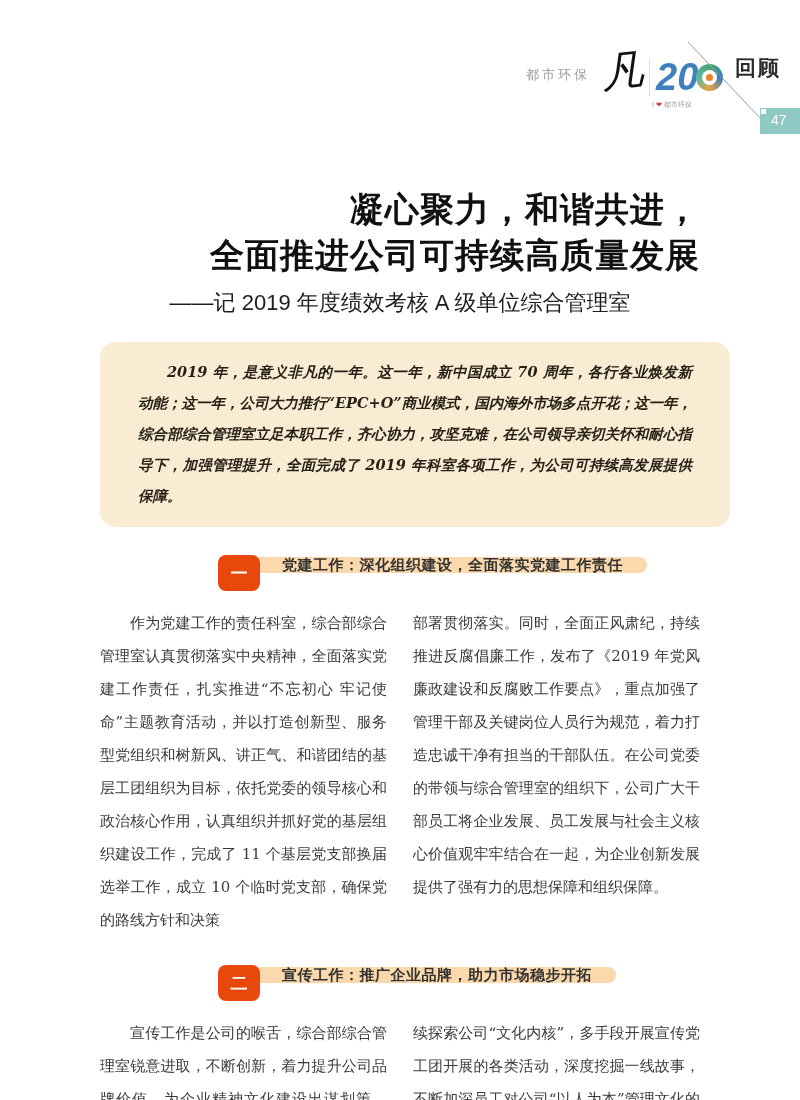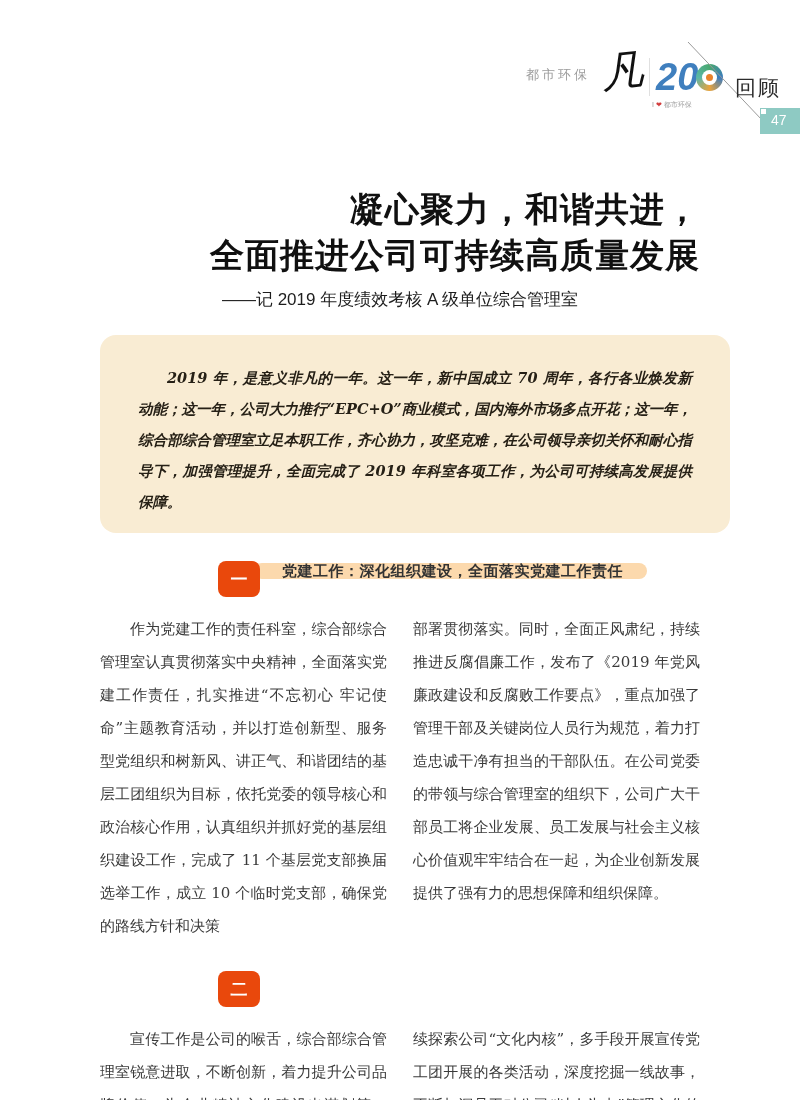--- a/index.html
+++ b/index.html
@@ -16,33 +16,33 @@
   .header-divider{position:absolute;left:649px;top:22px;width:1px;height:38px;background:#e0e0e0;}
   .logo20{position:absolute;left:656px;top:22px;display:flex;align-items:center;}
   .logo20 .two{font-size:38px;font-weight:bold;font-style:italic;color:#3f7fbe;line-height:1;}
   .ring{position:relative;width:27px;height:27px;border-radius:50%;margin-left:-2px;
     background:conic-gradient(#49a86f,#3a7bbf,#e8a33d,#5bb7a8,#49a86f);}
   .ring-in{position:absolute;left:6px;top:6px;width:15px;height:15px;border-radius:50%;background:#fff;}
   .ring-dot{position:absolute;left:4px;top:4px;width:7px;height:7px;border-radius:50%;background:#e9822c;}
   .logo-tagline{position:absolute;left:652px;top:64px;font-size:7px;color:#9b9b9b;white-space:nowrap;}
   .logo-tagline .heart{color:#d23c3c;}
   .diag-svg{position:absolute;left:0;top:0;width:800px;height:110px;pointer-events:none;}
-  .huigu{position:absolute;left:735px;top:38px;font-size:21px;font-weight:400;color:#2b2b2b;letter-spacing:2px;}
+  .huigu{position:absolute;left:735px;top:18px;font-size:21px;font-weight:700;color:#2b2b2b;letter-spacing:2px;}
   .page-tab{position:absolute;left:760px;top:72px;width:52px;height:26px;background:#8ecac3;}
   .page-tab .tab-num{position:absolute;left:11px;top:4px;color:#ffffff;font-size:14px;}
   .page-tab .tab-corner{position:absolute;left:1px;top:1px;width:5px;height:5px;background:#ffffff;}
   
   .main{padding:40px 100px 0 100px;}
   .title{font-size:34px;line-height:46px;font-weight:900;color:#101010;
     text-align:right;letter-spacing:1px;}
-  .subtitle{margin-top:10px;text-align:center;font-size:17px;color:#1d1d1d;}
+  .subtitle{margin-top:10px;text-align:center;font-size:22px;color:#1d1d1d;}
   
   .summary-box{
     width:630px;margin:24px auto 0 auto;box-sizing:border-box;
-    background:#f9ecd3;border-radius:16px;padding:27px 38px 16px 38px;
+    background:#f9ecd3;border-radius:16px;padding:14px 38px 16px 38px;
   }
   .summary-box p{
     margin:0;font-size:14.5px;line-height:31px;color:#262016;
     font-family:"DejaVu Serif", serif;font-style:italic;font-weight:600;
     text-align:justify;text-indent:2em;
   }
   
   .section-header{display:flex;align-items:stretch;margin:28px 0 0 118px;height:36px;}
   .section-badge{
     width:42px;height:36px;background:#e9480c;border-radius:8px;z-index:2;
@@ -107,20 +107,21 @@
       <span class="section-badge">一</span>
       <span class="section-bar">党建工作：深化组织建设，全面落实党建工作责任</span>
     </div>
     <div class="columns">
       <p class="col indent">作为党建工作的责任科室，综合部综合管理室认真贯彻落实中央精神，全面落实党建工作责任，扎实推进“不忘初心 牢记使命”主题教育活动，并以打造创新型、服务型党组织和树新风、讲正气、和谐团结的基层工团组织为目标，依托党委的领导核心和政治核心作用，认真组织并抓好党的基层组织建设工作，完成了 11 个基层党支部换届选举工作，成立 10 个临时党支部，确保党的路线方针和决策</p>
       <p class="col">部署贯彻落实。同时，全面正风肃纪，持续推进反腐倡廉工作，发布了《2019 年党风廉政建设和反腐败工作要点》，重点加强了管理干部及关键岗位人员行为规范，着力打造忠诚干净有担当的干部队伍。在公司党委的带领与综合管理室的组织下，公司广大干部员工将企业发展、员工发展与社会主义核心价值观牢牢结合在一起，为企业创新发展提供了强有力的思想保障和组织保障。</p>
     </div>
 
     <div class="section-header">
       <span class="section-badge">二</span>
+      <span class="section-bar">宣传工作：推广企业品牌，助力市场稳步开拓</span>
     </div>
     <div class="columns">
       <p class="col indent">宣传工作是公司的喉舌，综合部综合管理室锐意进取，不断创新，着力提升公司品牌价值，为企业精神文化建设出谋划策。2019 年，持续加强宣传工作与生产、经营、文化建设紧密结合的模式，策划组织了第四届“都市环保杯”环保创新大赛、土壤修复大会、雄安国际环保展览会、冶金低热值煤气高效清洁智能发电推介会等一系列大型活动，运用 H5 界面、视频、微信等多种新媒体手段进行宣传报道，在社会上及行业范围内产生了良好的宣传及传播效应，树立了良好的企业形象；同时，综合管理室持</p>
       <p class="col">续探索公司“文化内核”，多手段开展宣传党工团开展的各类活动，深度挖掘一线故事，不断加深员工对公司“以人为本”管理文化的认同感，《都市环保：情系生态环境，筑梦环保事业》《保卫蓝天，他们一直没有停歇》、中冶南方改制成立 15 周年庆祝活动、新中国成立 70 周年短视频大赛等知名媒体的报道及文化活动的举办，极大的提升了士气，凝聚了人心。综合管理室不断为公司品牌建设与市场开拓发出都市环保声音，全面凝聚起推动集团公司迈向新一轮高质量发展的蓬勃力量。</p>
     </div>
 
   </div>
 </div>
 
 </body></html>

